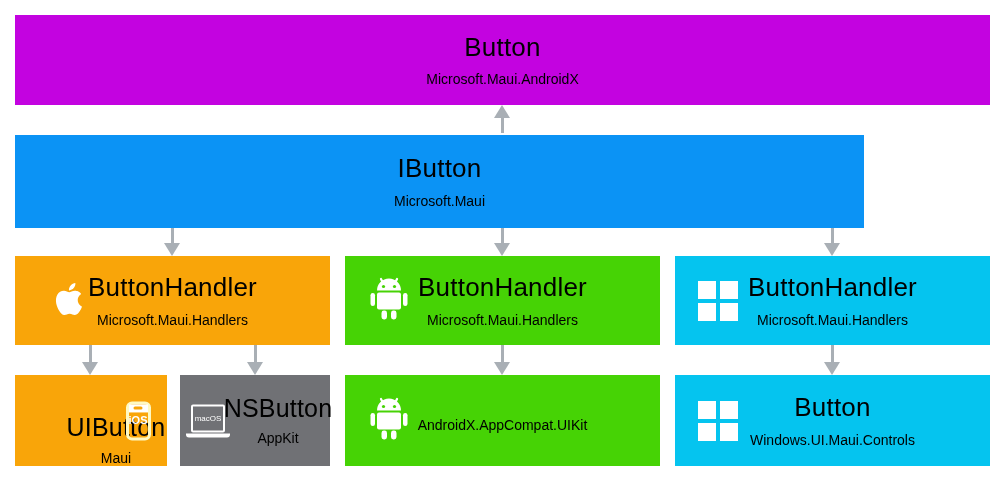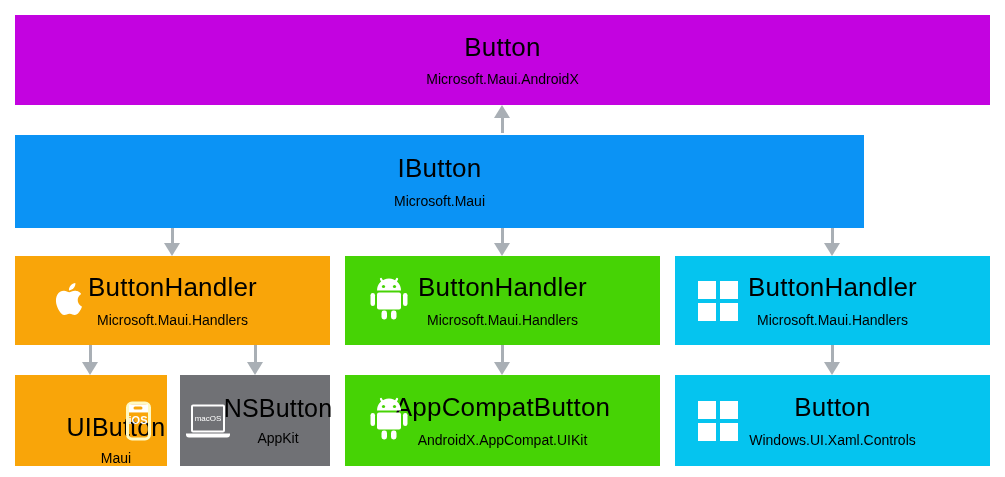--- a/index.html
+++ b/index.html
@@ -165,33 +165,32 @@
         <line x1="28" y1="2" x2="25" y2="8" stroke="#fff" stroke-width="2.2" stroke-linecap="round"></line>
         <circle class="android-eye" cx="14.5" cy="9.5" r="1.6"></circle>
         <circle class="android-eye" cx="25.5" cy="9.5" r="1.6"></circle>
         <rect fill="#fff" x="8" y="15.5" width="24" height="17" rx="2"></rect>
         <rect fill="#fff" x="1.5" y="16" width="4.5" height="13" rx="2.2"></rect>
         <rect fill="#fff" x="34" y="16" width="4.5" height="13" rx="2.2"></rect>
         <rect fill="#fff" x="12.5" y="33.5" width="5.5" height="9" rx="2.4"></rect>
         <rect fill="#fff" x="22" y="33.5" width="5.5" height="9" rx="2.4"></rect>
       </svg>
     </span>
-    <div class="title">AppCompatButton</div>
     <div class="subtitle">AndroidX.AppCompat.UIKit</div>
   </div>
 
   <div class="node bg-cyan n-winui">
     <span class="node-icon windows-pos windows-grid">
       <span></span>
         <span></span>
         <span></span>
         <span></span>
     </span>
     <div class="title">Button</div>
-    <div class="subtitle">Windows.UI.Xaml.Controls</div>
+    <div class="subtitle">Windows.UI.Maui.Controls</div>
   </div>
 
   <div class="arrow a-up">
     <div class="head-up"></div>
       <div class="stem"></div>
   </div>
   <div class="arrow a-d1">
     <div class="stem"></div>
       <div class="head-down"></div>
   </div>

